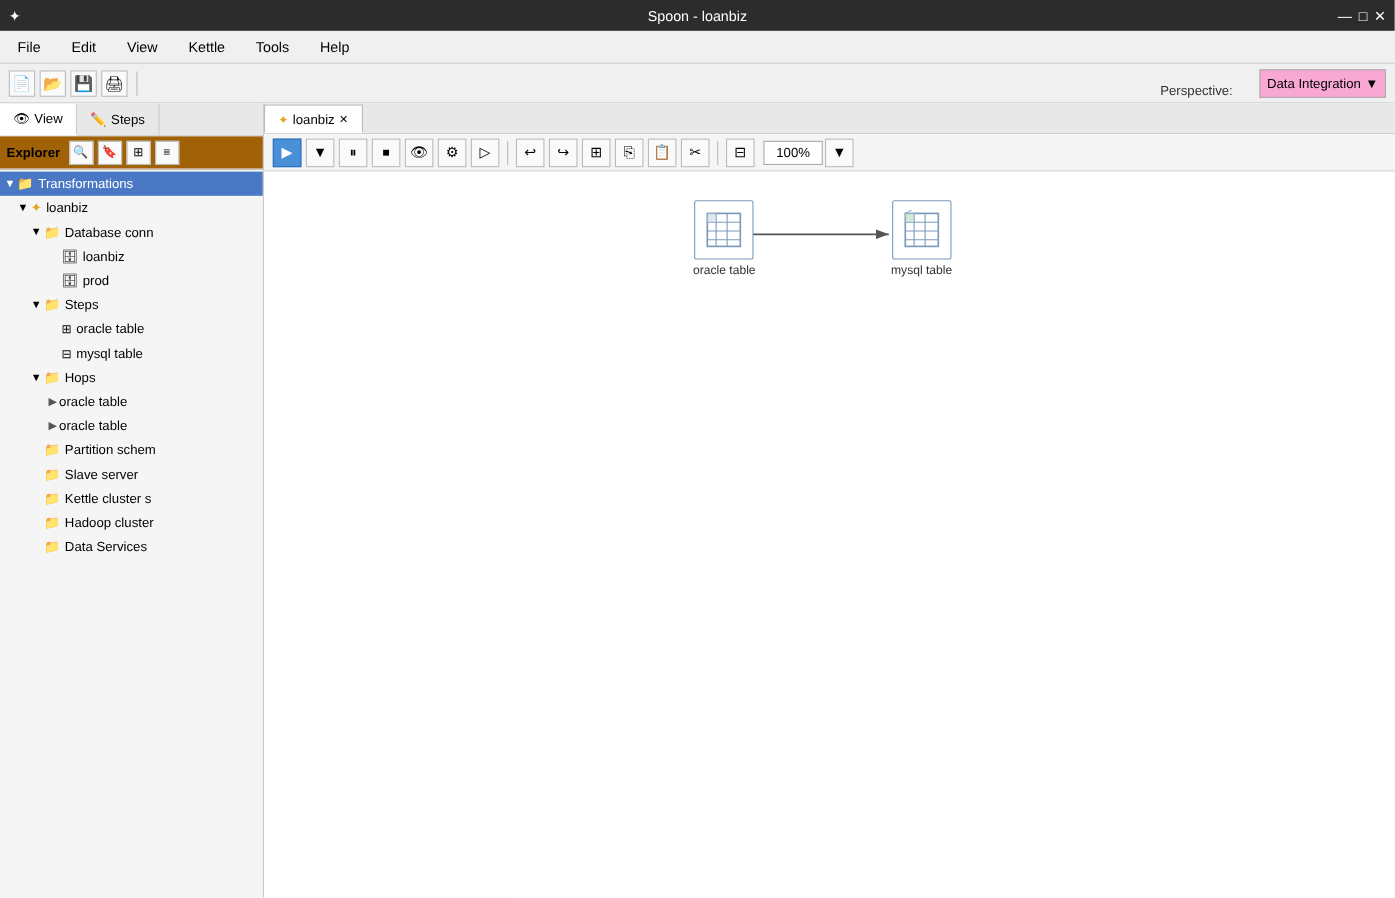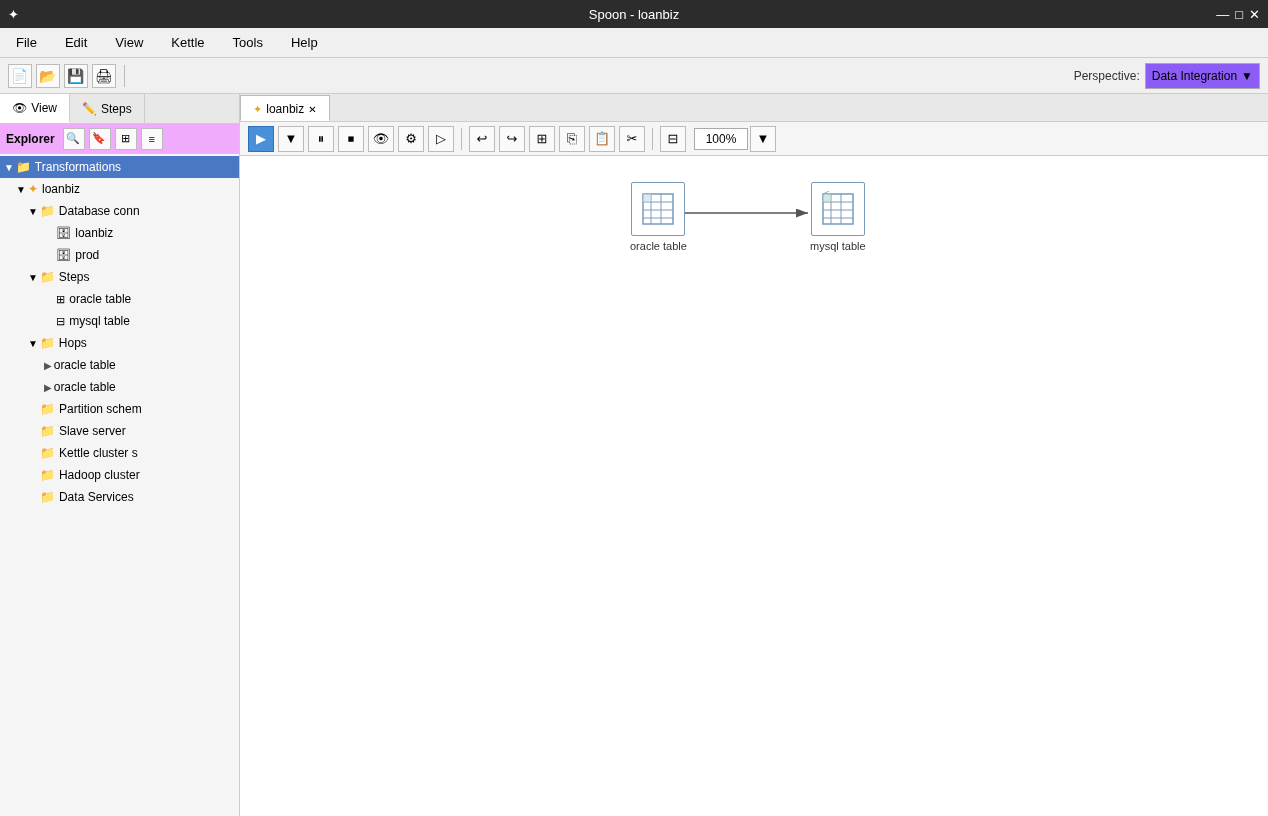--- a/index.html
+++ b/index.html
@@ -61,26 +61,26 @@
       border: 1px solid #bbb;
       background: #fafafa;
       cursor: pointer;
       display: flex; align-items: center; justify-content: center;
       font-size: 14px;
     }
     .toolbar-sep { width: 1px; height: 22px; background: #bbb; margin: 0 4px; }
     .perspective-area {
       margin-left: auto;
       display: flex;
-      align-items: center;
-      gap: 5px;
+      align-items: flex-end;
+      gap: 24px;
     }
     .perspective-label { font-size: 12px; color: #333; }
     .perspective-dropdown {
-      display: flex; align-items: center; border: 1px solid #aaa; background: #8b5cf6; height: 24px; padding: 12px 6px;
+      display: flex; align-items: center; border: 1px solid #aaa; background: #f9a8d4; height: 24px; padding: 12px 6px;
       cursor: pointer; gap: 4px;
     }
 
     
     .main-layout {
       display: flex;
       height: calc(816px - 28px - 30px - 36px);
     }
 
     
@@ -104,21 +104,21 @@
       font-size: 12px;
       display: flex; align-items: center; gap: 4px;
       border-right: 1px solid #ccc;
     }
     .sidebar-tab.active { background: #fff; border-bottom: 2px solid #fff; }
     .sidebar-toolbar {
       display: flex;
       align-items: center;
       padding: 3px 6px;
       border-bottom: 1px solid #ccc;
-      background: #f0abfc;
+      background: #a16207;
       gap: 4px;
       height: 30px;
     }
     .sidebar-toolbar-label { font-size: 12px; font-weight: bold; margin-right: 4px; }
     .sidebar-toolbar-btn {
       width: 22px; height: 22px; border: 1px solid #bbb; background: #fafafa;
       cursor: pointer; display: flex; align-items: center; justify-content: center; font-size: 11px;
     }
     .tree-area {
       overflow-y: auto;

